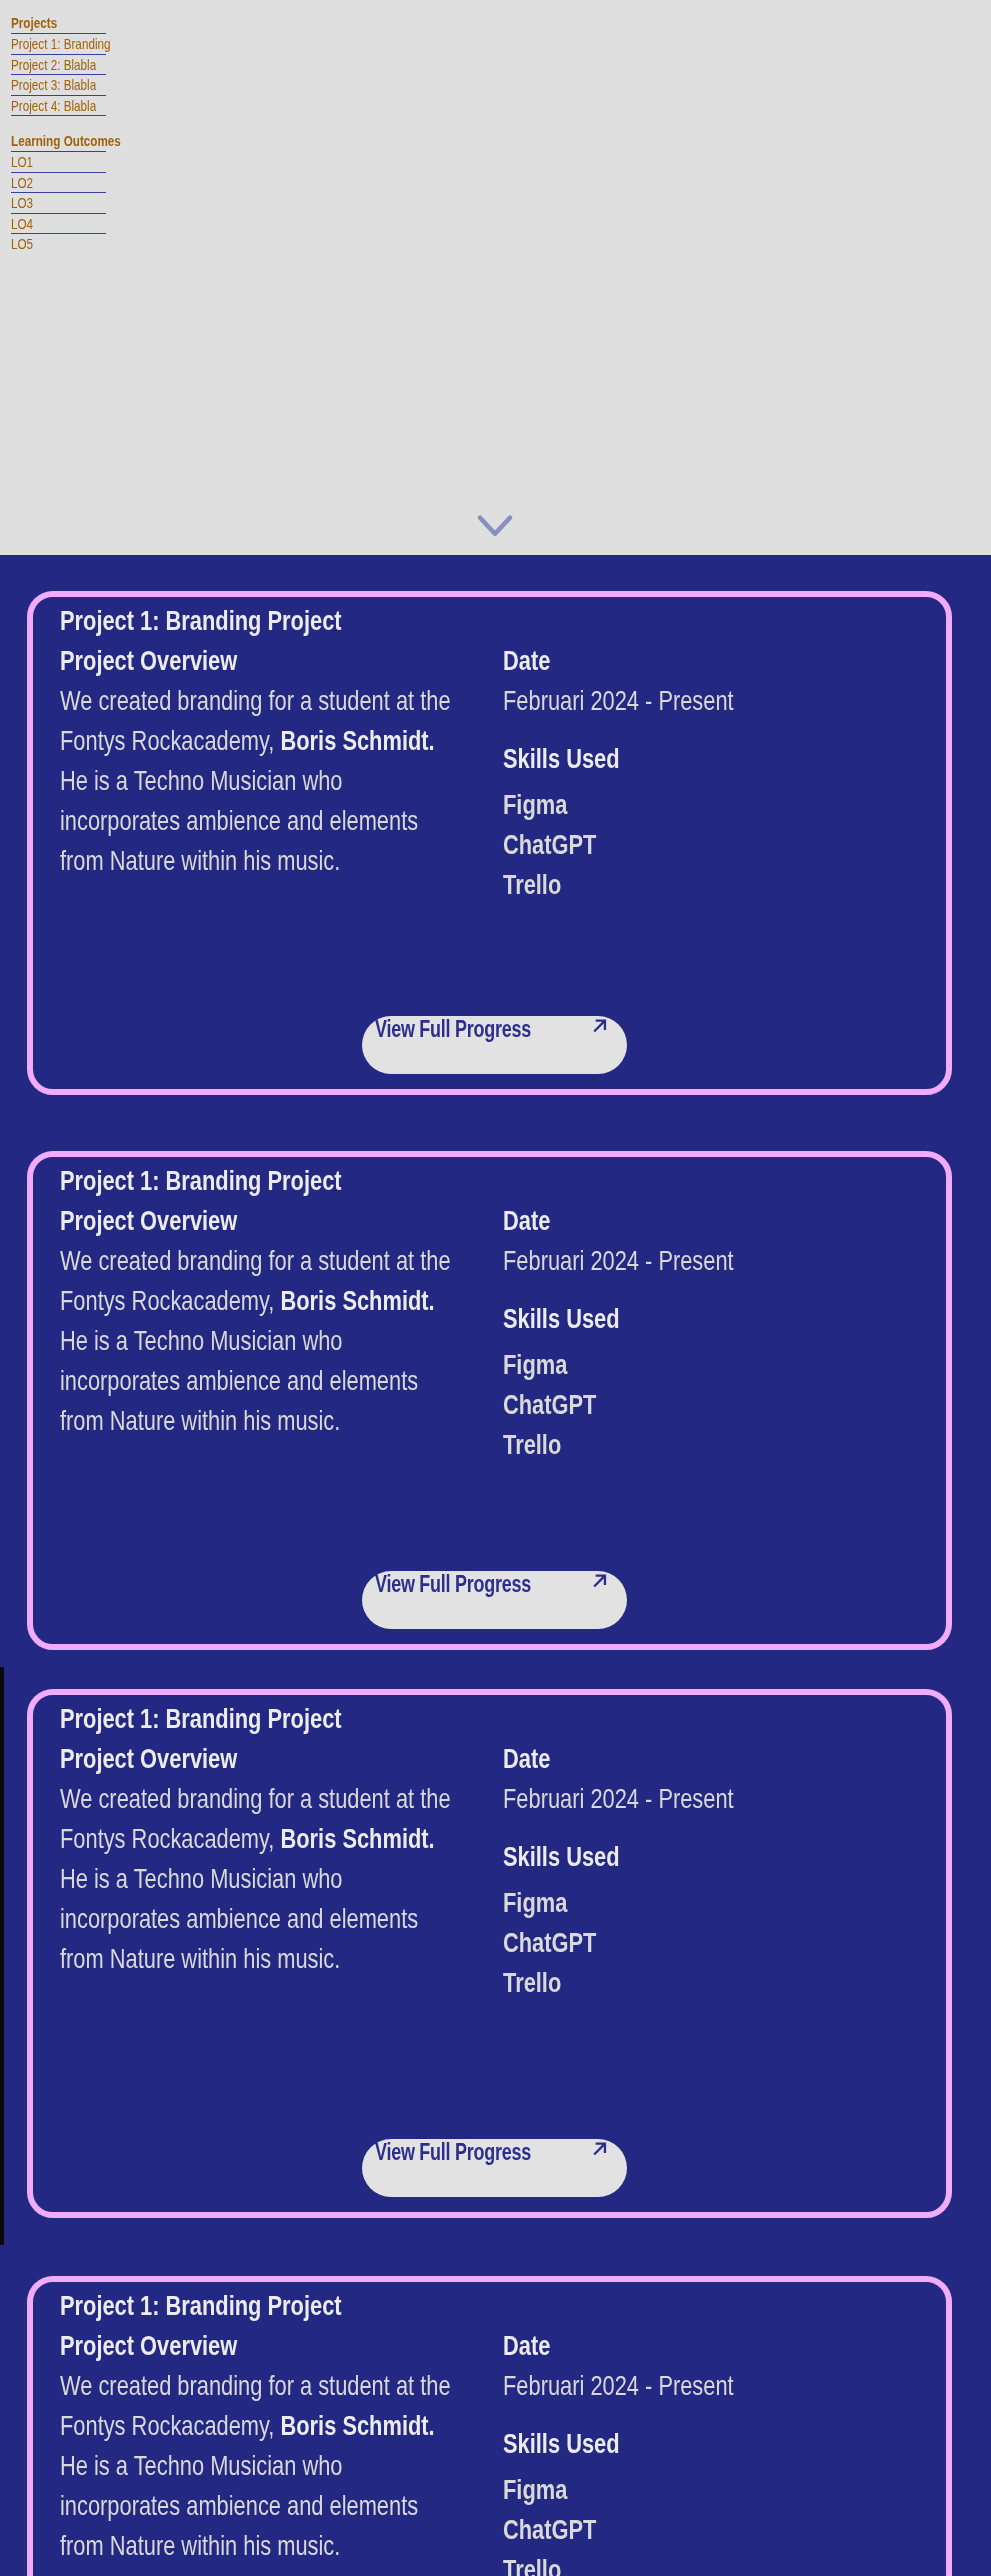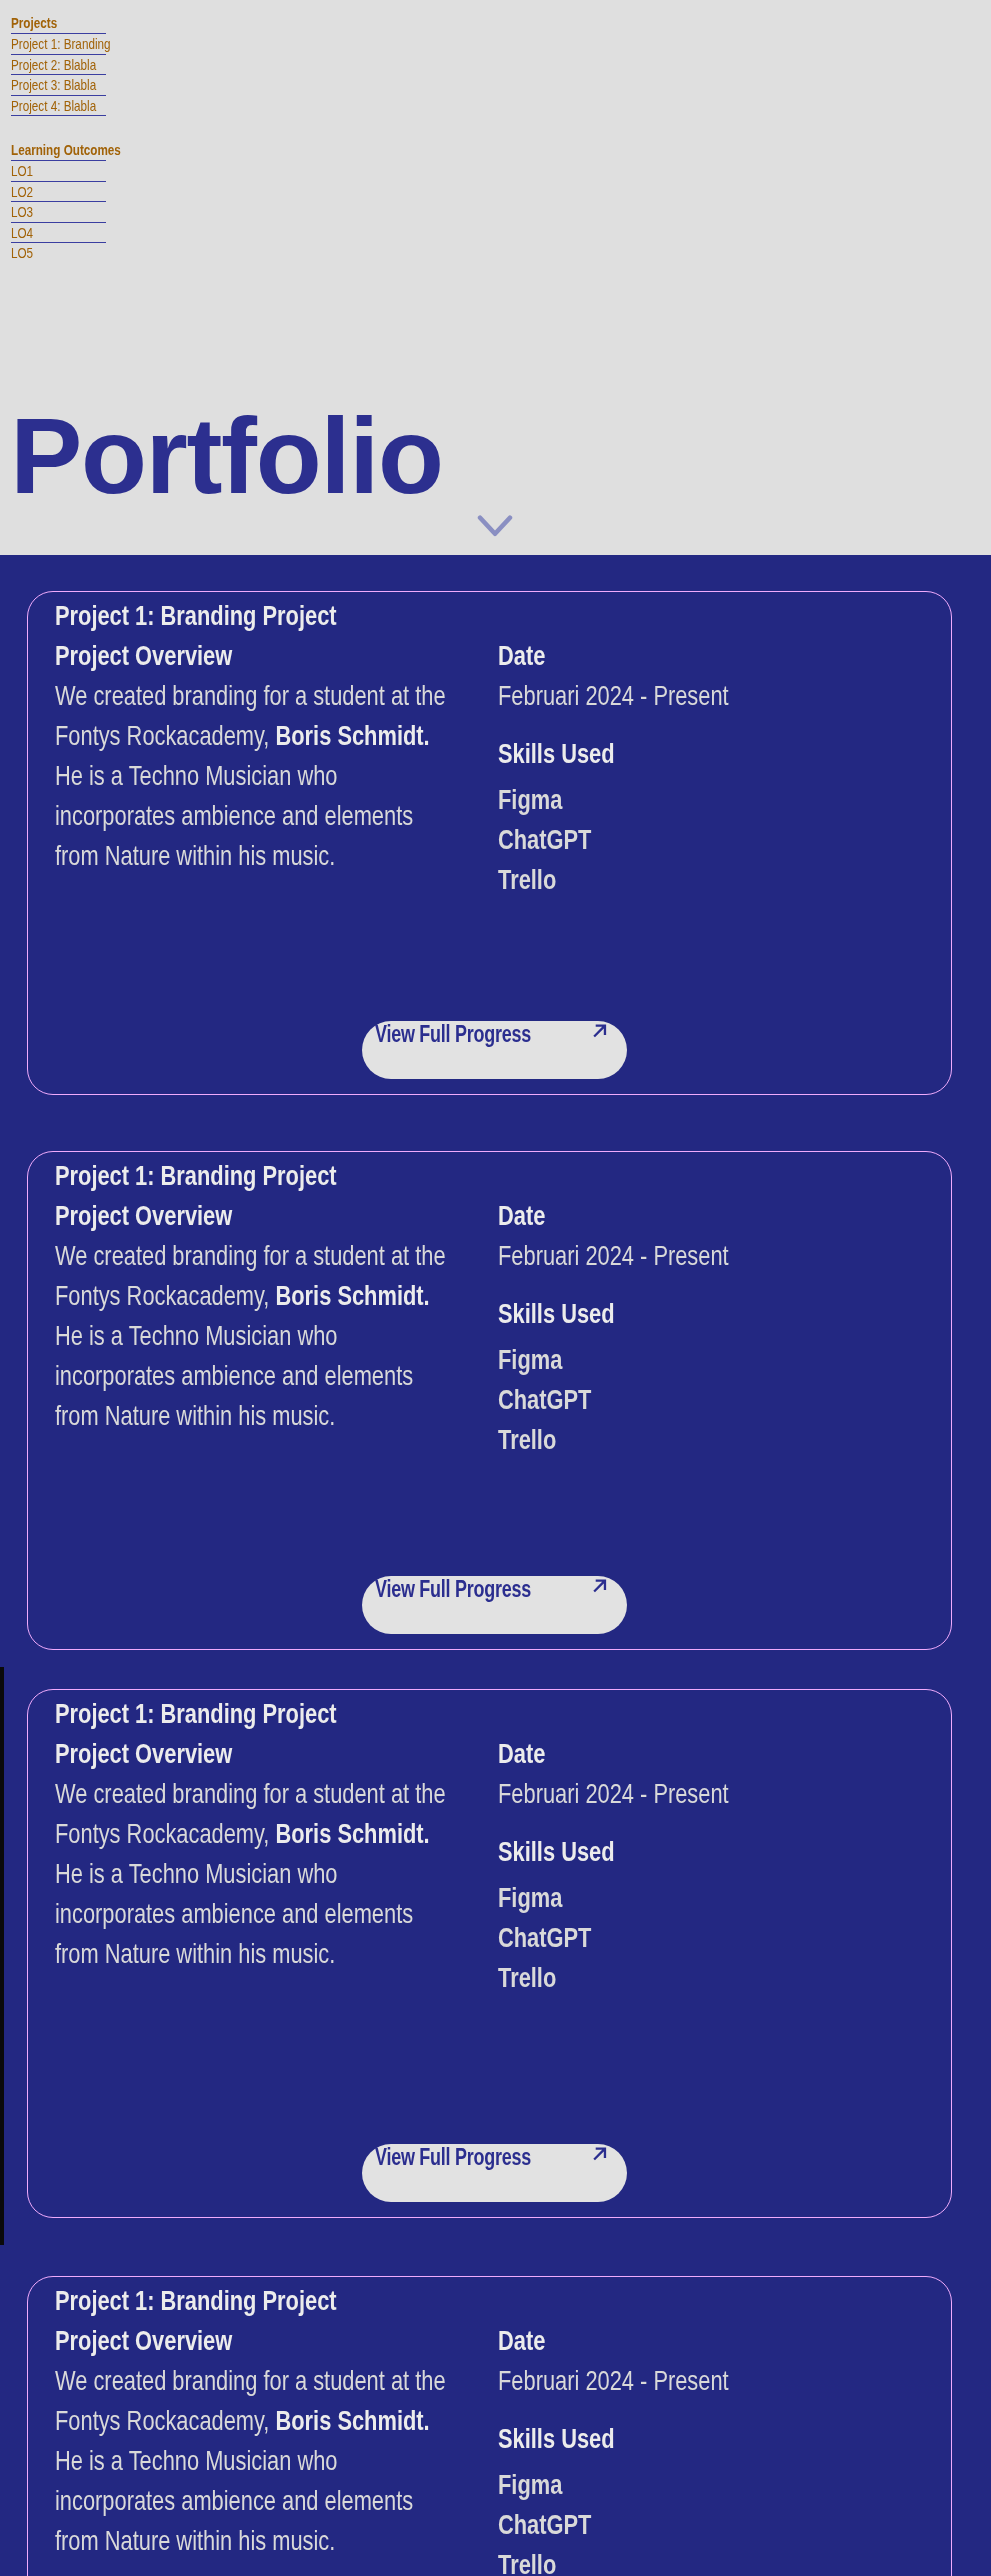--- a/index.html
+++ b/index.html
@@ -4,41 +4,41 @@
 <style>
   html,body{margin:0;padding:0;background:#232882;}
   .page{position:relative;width:991px;height:2782px;overflow:hidden;
         font-family:"Liberation Sans",sans-serif;}
 
   
   .hero{position:absolute;left:0;top:0;width:991px;height:555px;background:#DFDFDF;}
 
   .side-nav{position:absolute;left:11.3px;top:13.4px;}
   .nav-group{width:95px;}
-  .nav-group + .nav-group{margin-top:24px;}
+  .nav-group + .nav-group{margin-top:15px;}
   .nav-row{display:block;width:95px;height:19.6px;line-height:19.6px;
            border-bottom:1px solid #3A3EA0;font-size:15px;color:#a16207;
            text-decoration:none;overflow:visible;}
   .nav-row.hdr{font-weight:bold;}
   .nav-row.no-line{border-bottom:none;}
 
   .cx{display:inline-block;transform:scaleX(0.78);transform-origin:0 50%;white-space:nowrap;}
 
   .hero-title{position:absolute;left:10.3px;top:315px;margin:0;
               font-size:108px;line-height:94px;font-weight:bold;
               letter-spacing:-0.012em;color:#2C2F8F;}
 
   .scroll-cue{position:absolute;left:477px;top:514px;width:36px;height:23px;cursor:pointer;}
 
   
   .projects-section{position:absolute;left:0;top:555px;width:991px;height:2227px;background:#232882;}
   .scroll-strip{position:absolute;left:0;top:1112px;width:3.6px;height:578px;background:#0A0A0A;}
 
   .card{position:absolute;left:27px;width:925px;box-sizing:border-box;
-        border:1px solid #f0abfc;border-radius:26px;
+        border:6px solid #f0abfc;border-radius:26px;
         padding:4.1px 27px 15.5px 27px;display:flex;flex-direction:column;}
   .card:nth-of-type(1){top:36px;height:504px;}
   .card:nth-of-type(2){top:596px;height:499px;}
   .card:nth-of-type(3){top:1134px;height:529px;}
   .card:nth-of-type(4){top:1721px;height:486px;}
 
   .card h3,.card h4{margin:0;font-size:28px;line-height:40px;font-weight:bold;color:#ECECEC;}
   .card-row{display:flex;}
   .col-left{width:443px;text-decoration:underline;}
   .col-right{flex:1;}
@@ -72,21 +72,21 @@
       <div class="nav-group">
         <div class="nav-row hdr"><span class="cx">Learning Outcomes</span></div>
         <a class="nav-row" href="#"><span class="cx">LO1</span></a>
         <a class="nav-row" href="#"><span class="cx">LO2</span></a>
         <a class="nav-row" href="#"><span class="cx">LO3</span></a>
         <a class="nav-row" href="#"><span class="cx">LO4</span></a>
         <a class="nav-row no-line" href="#"><span class="cx">LO5</span></a>
       </div>
     </nav>
 
-    <h1 class="hero-title"><br><span>Portfolio</span></h1>
+    <h1 class="hero-title"><br></h1>
 
     <div class="scroll-cue">
       <svg width="36" height="23" viewBox="0 0 70 44">
         <polyline points="6,7 35,38 64,7" fill="none" stroke="#8A8FC2" stroke-width="9" stroke-linecap="round" stroke-linejoin="round"></polyline>
       </svg>
     </div>
   </header>
 
   <main class="projects-section">
 

